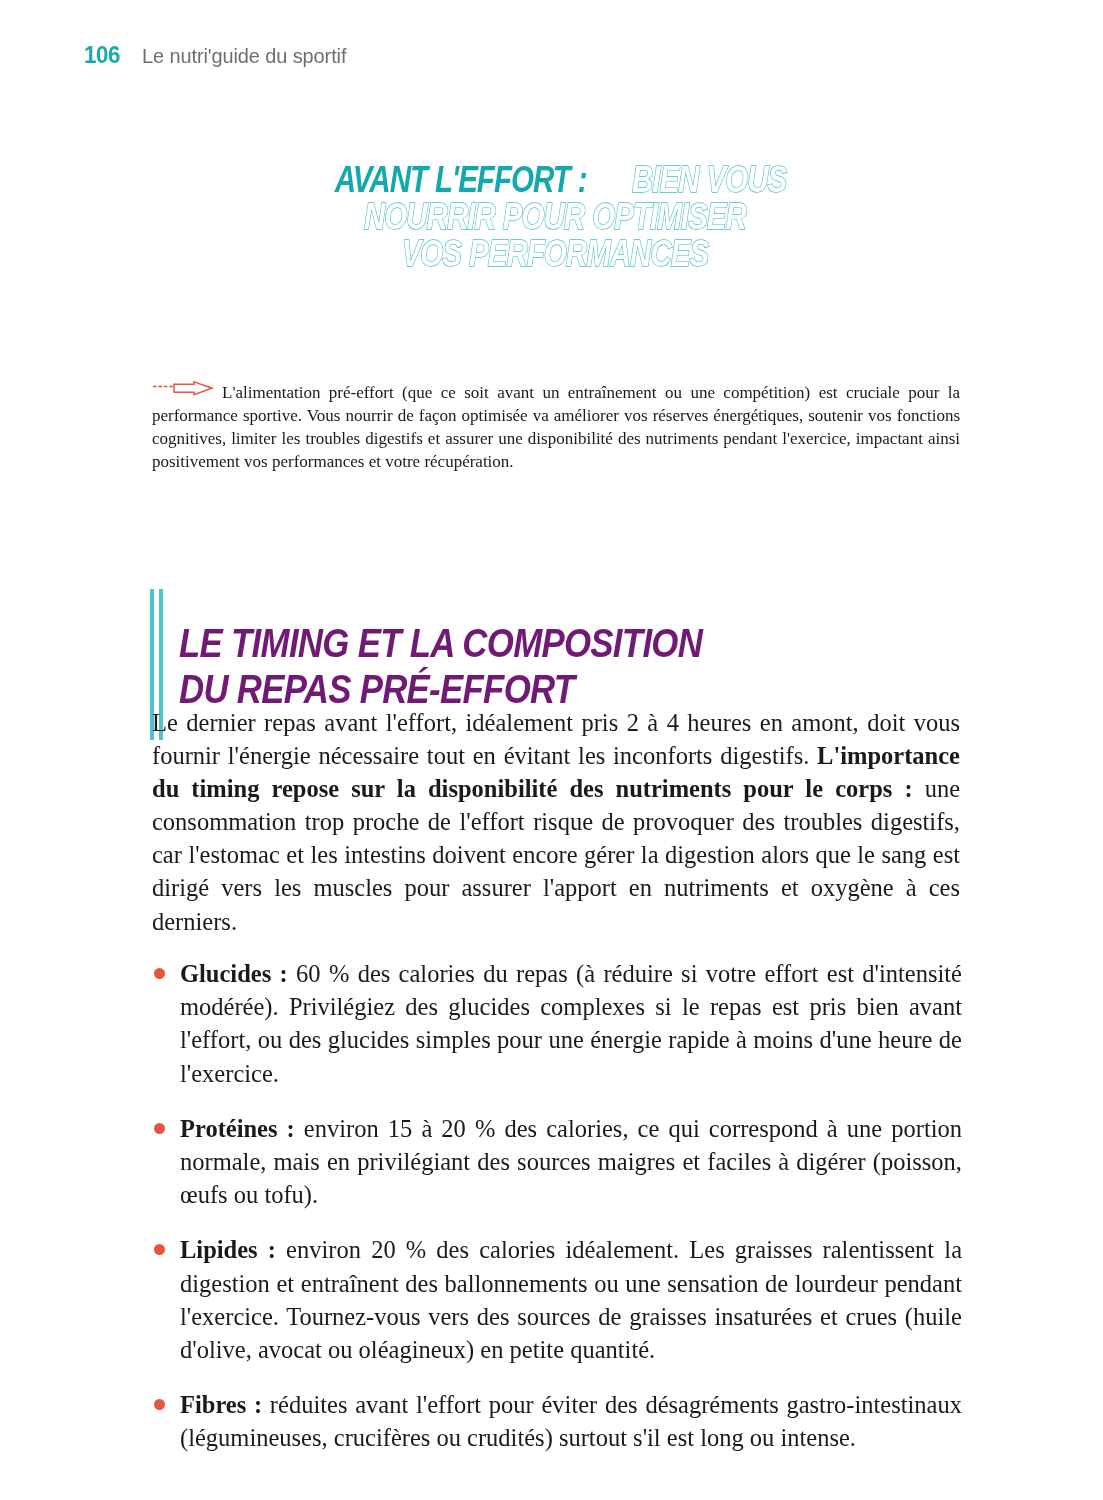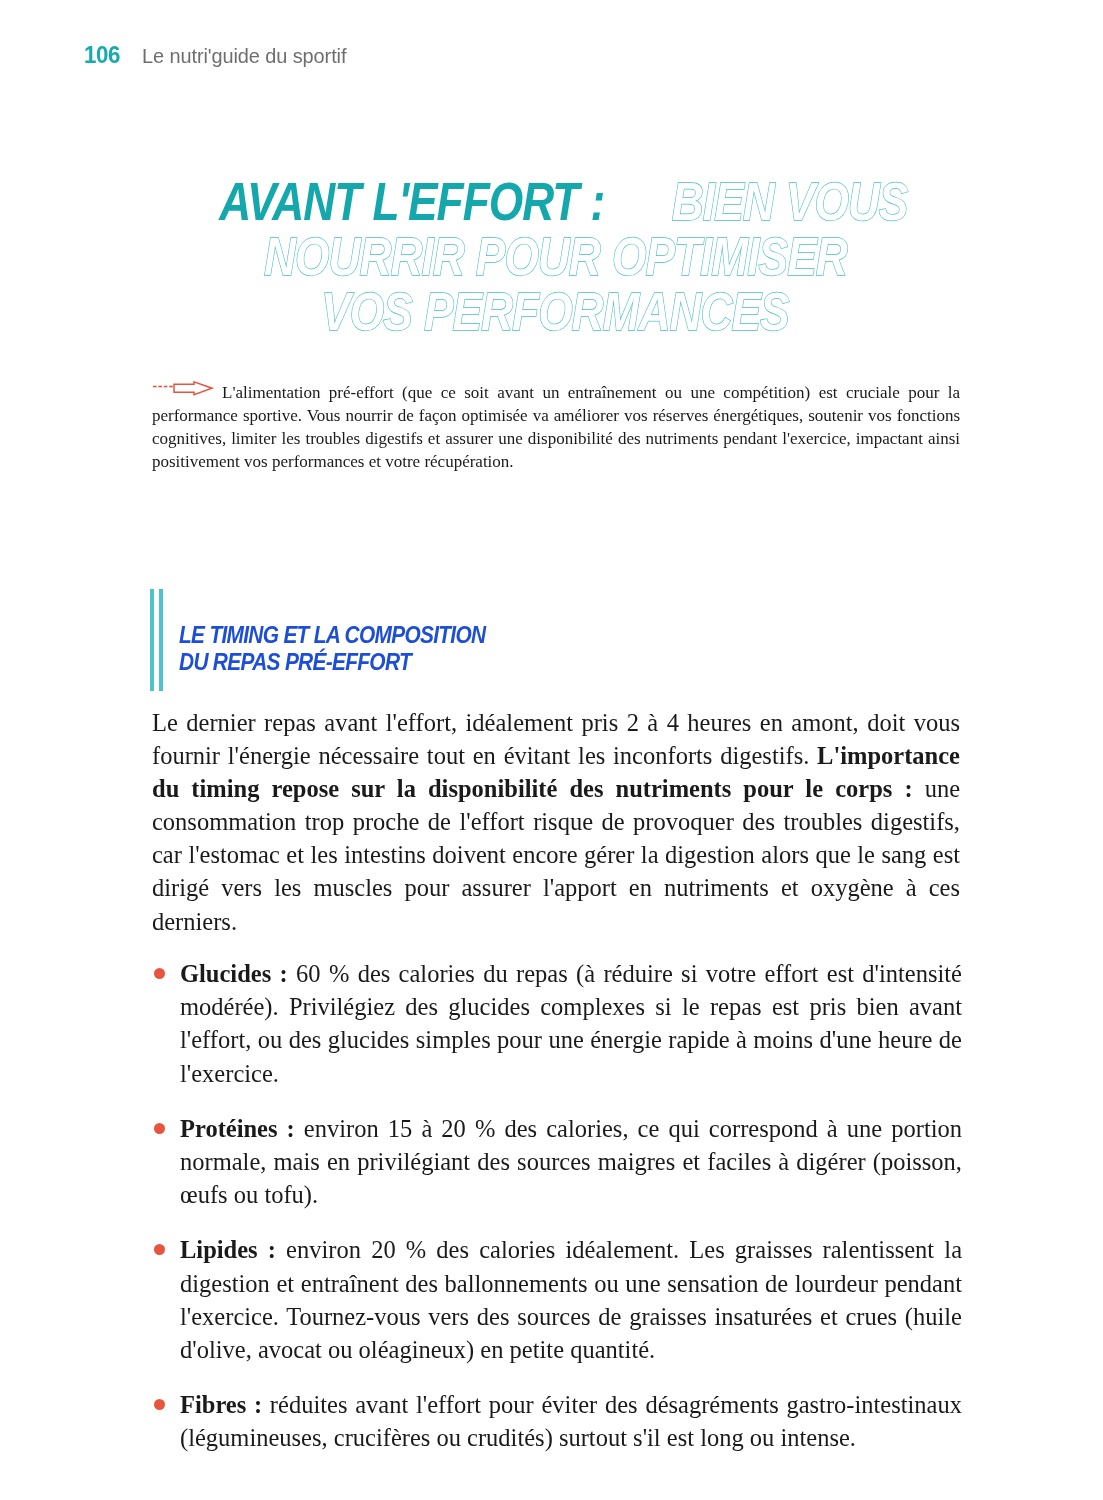--- a/index.html
+++ b/index.html
@@ -52,21 +52,21 @@
   
   .display-title {
     position: absolute;
     top: 138px;
     left: 150px;
     width: 810px;
     text-align: center;
     font-family: "Liberation Sans", "DejaVu Sans", sans-serif;
     font-weight: 700;
     font-style: italic;
-    font-size: 54px;
+    font-size: 36px;
     line-height: 1.02;
     letter-spacing: -1.2px;
     word-spacing: 1px;
   }
   .display-title .tl-line {
     display: block;
     white-space: nowrap;
   }
   .tl-solid {
     color: #14a8ac;
@@ -122,24 +122,24 @@
   }
   .head-bar {
     width: 4px;
     background: #4cc3cd;
     border-radius: 0;
   }
   .head-text {
     font-family: "Liberation Sans", "DejaVu Sans", sans-serif;
     font-weight: 700;
     font-style: italic;
-    font-size: 24px;
+    font-size: 40px;
     line-height: 1.14;
     letter-spacing: -0.8px;
-    color: #1d4ed8;
+    color: #701a75;
     margin-top: 36px;
   }
   .head-text span {
     display: block;
     white-space: nowrap;
     transform: scaleX(0.87);
     transform-origin: left center;
   }
 
   

